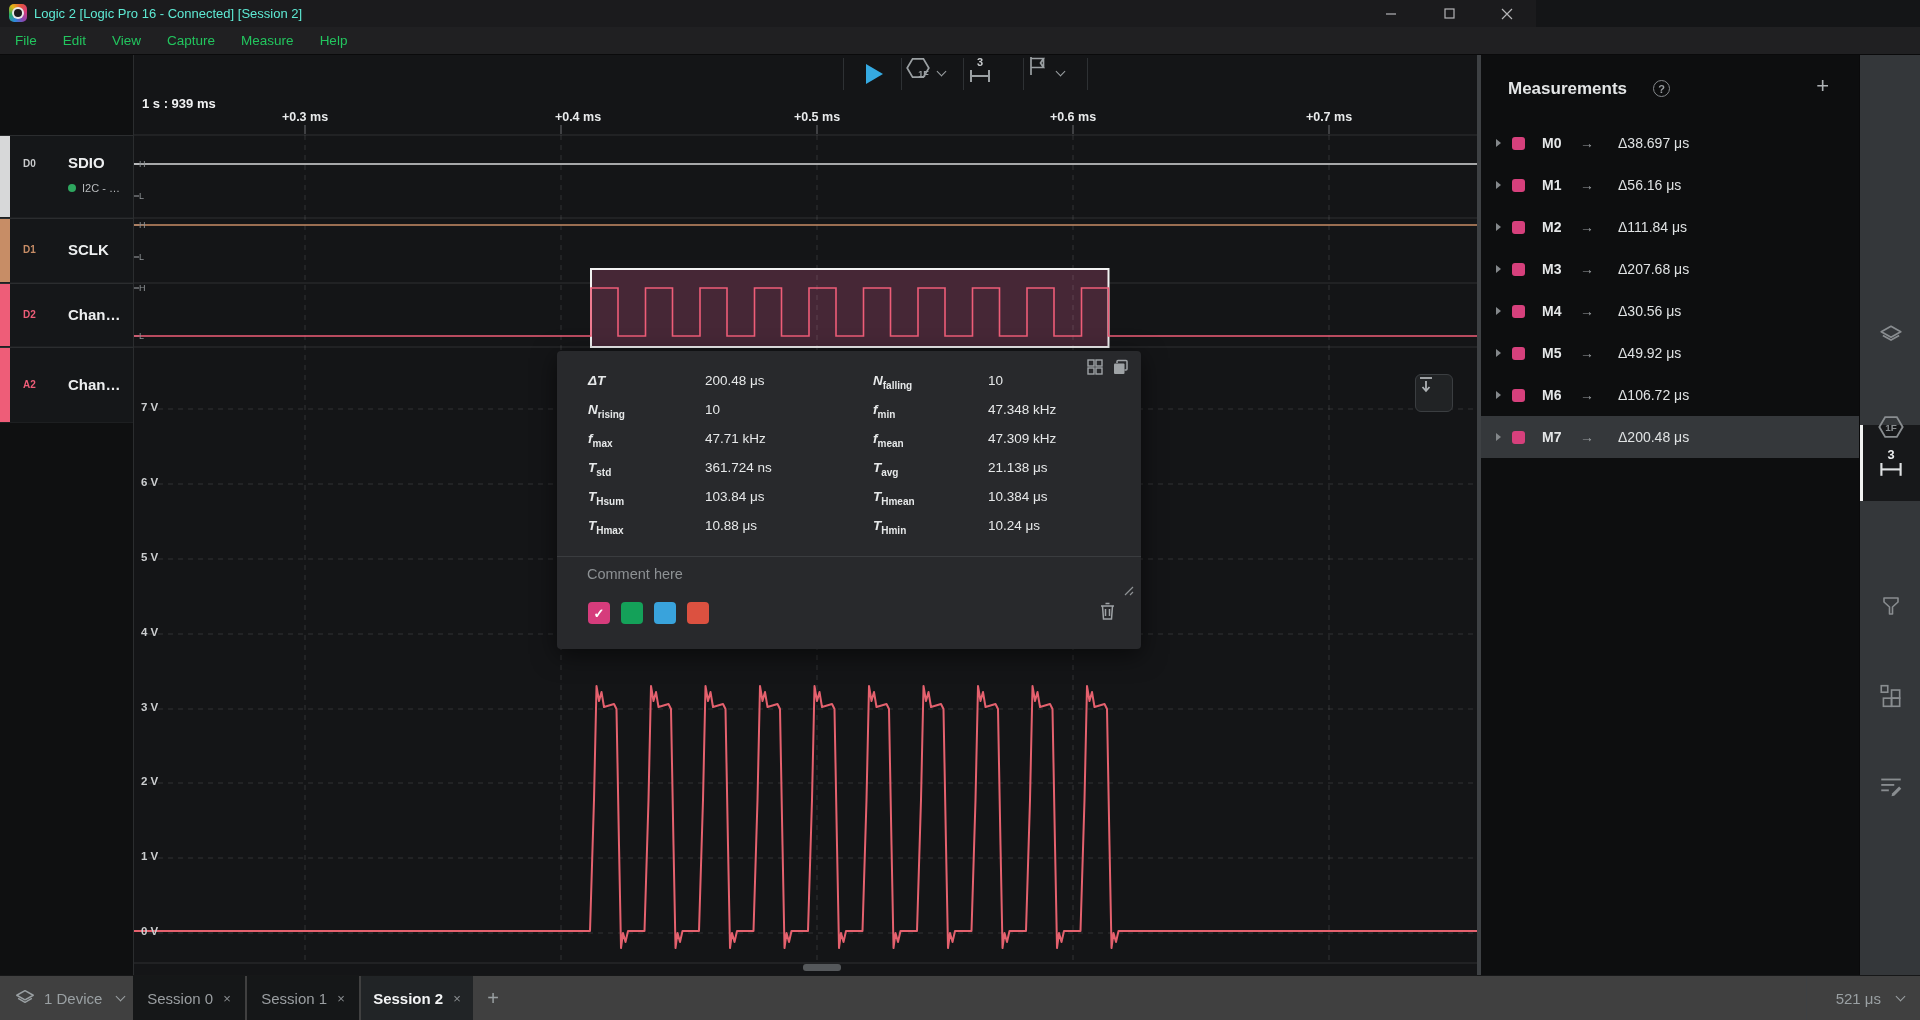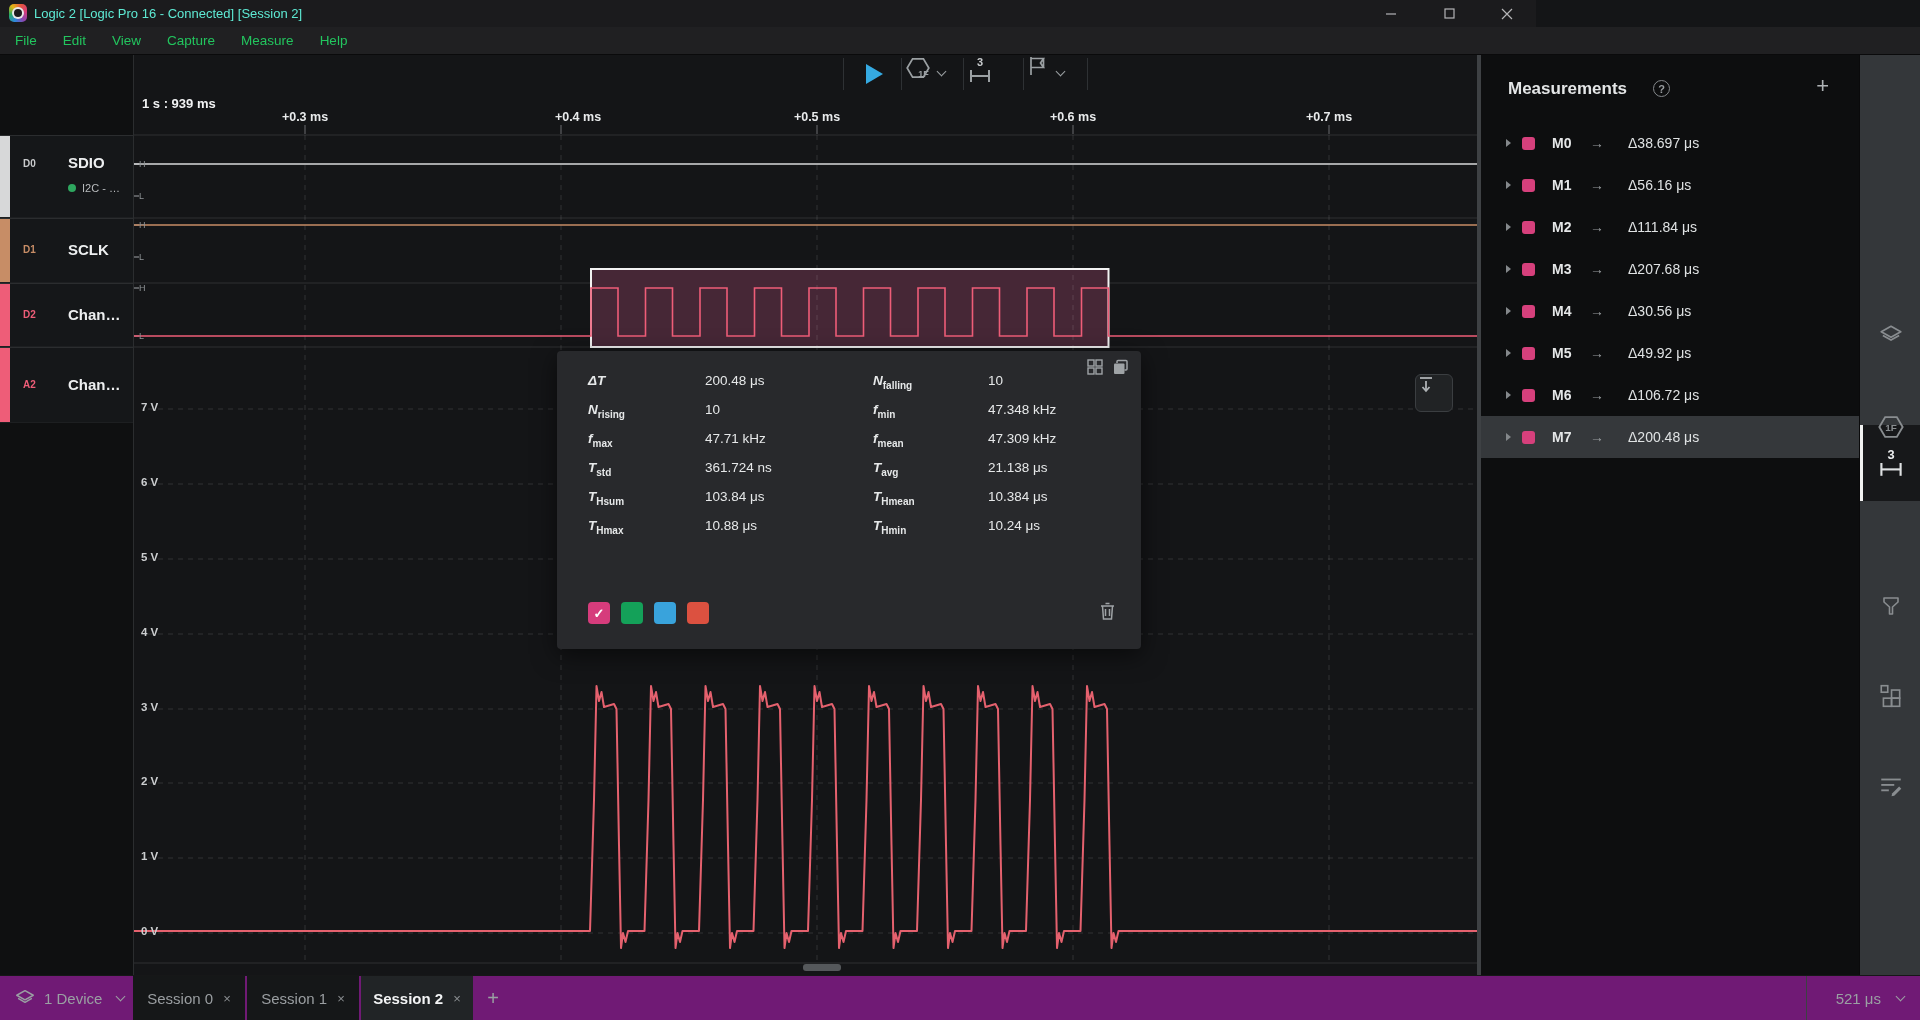--- a/index.html
+++ b/index.html
@@ -57,36 +57,36 @@
   #swatch-row{position:absolute;left:31px;top:251px;display:flex;gap:11px}
   .swatch{width:22px;height:22px;border-radius:4px;display:flex;align-items:center;justify-content:center;color:#fff;font-size:13px;font-weight:bold}
   #trash-btn{position:absolute;right:24px;top:250px;color:#9fa3a6}
   
   #mpanel{position:absolute;left:1481px;top:55px;width:378px;height:920px;background:#0d0e0f;color:#e4e6e7}
   #mpanel-title{position:absolute;left:27px;top:24px;font-size:17px;font-weight:bold}
   #help-circle{position:absolute;left:172px;top:25px;width:17px;height:17px;border:1.5px solid #85898c;border-radius:50%;
     color:#9a9ea1;font-size:11px;font-weight:bold;display:flex;align-items:center;justify-content:center}
   #add-measure{position:absolute;right:30px;top:18px;font-size:22px;font-weight:300;color:#aeb2b5}
   #mlist{position:absolute;left:0;top:67px;width:378px}
-  .mrow{position:relative;height:42px;display:flex;align-items:center;padding-left:25px}
+  .mrow{position:relative;height:42px;display:flex;align-items:center;padding-left:15px}
   .mrow.selected{background:#35383b}
   .caret{width:0;height:0;border-left:5px solid #84888b;border-top:4px solid transparent;border-bottom:4px solid transparent;margin-right:11px}
   .chip{width:13px;height:13px;border-radius:3px;background:#d6407c;margin-right:17px}
   .mname{width:38px;font-size:14px;font-weight:bold}
   .marrow{width:38px;color:#9a9ea1;font-size:14px}
   .mval{font-size:14px;color:#dfe2e3}
   
   #strip{position:absolute;left:1859px;top:55px;width:61px;height:920px;background:#34373a;border-left:1px solid #0a0a0b;color:#898d90}
   .strip-ico{position:absolute;left:0;width:61px;height:56px;display:flex;align-items:center;justify-content:center}
   #strip-active{position:absolute;left:0;top:370px;width:61px;height:76px;background:#17181a}
   #strip-active:before{content:"";position:absolute;left:0;top:0;width:3px;height:76px;background:#f2f2f2}
   
   #gutter{position:absolute;left:1477px;top:55px;width:4px;height:920px;background:#3e4144}
   
-  #bottombar{position:absolute;left:0;top:975px;width:1920px;height:45px;background:#701a75;border-top:1px solid #161718}
+  #bottombar{position:absolute;left:0;top:975px;width:1920px;height:45px;background:#404040;border-top:1px solid #161718}
   #device-btn{position:absolute;left:14px;top:0;height:44px;display:flex;align-items:center;gap:8px;color:#9aa0a3;font-size:15px}
   .tab{position:absolute;top:0;height:44px;width:112px;background:#151718;display:flex;align-items:center;justify-content:center;gap:10px;
     color:#9a9ea1;font-size:15px}
   .tab.active{background:#212426;color:#f3f4f5;font-weight:bold}
   .tab .x{font-size:13px;color:#8b8f92;font-weight:normal}
   #newtab-btn{position:absolute;left:478px;top:0;height:44px;width:30px;display:flex;align-items:center;justify-content:center;color:#9aa0a3;font-size:20px}
   #zoom-div{position:absolute;left:1806px;top:0;width:1px;height:44px;background:#3d4043}
   #zoom-btn{position:absolute;right:16px;top:0;height:44px;display:flex;align-items:center;gap:9px;color:#9aa0a3;font-size:15px}
   svg{display:block}
 </style>
@@ -305,20 +305,28 @@
     <span class="scell sval c4">10.384 μs</span>
   </div>
 
   <div class="srow" style="top: 145px;">
     <span class="scell slabel c1"><i class="base">T</i><sub>Hmax</sub></span>
     <span class="scell sval c2">10.88 μs</span>
     <span class="scell slabel c3"><i class="base">T</i><sub>Hmin</sub></span>
     <span class="scell sval c4">10.24 μs</span>
   </div>
 </div>
+  <div id="comment-box">
+    <textarea id="comment-input" placeholder="Comment here" style=""></textarea>
+    <span id="resize-handle">
+      <svg width="10" height="10" viewBox="0 0 10 10">
+          <path d="M9 1 L1 9 M9 6 L6 9" stroke="currentColor" stroke-width="1.2"></path>
+        </svg>
+    </span>
+  </div>
   <div id="swatch-row">
       <div class="swatch" style="background: rgb(214, 60, 124);">
         <span>✓</span>
       </div>
       <div class="swatch" style="background: rgb(20, 161, 89);"></div>
       <div class="swatch" style="background: rgb(57, 163, 220);"></div>
       <div class="swatch" style="background: rgb(220, 81, 64);"></div>
     </div>
   <span id="trash-btn">
     <svg width="19" height="20" viewBox="0 0 19 20">

